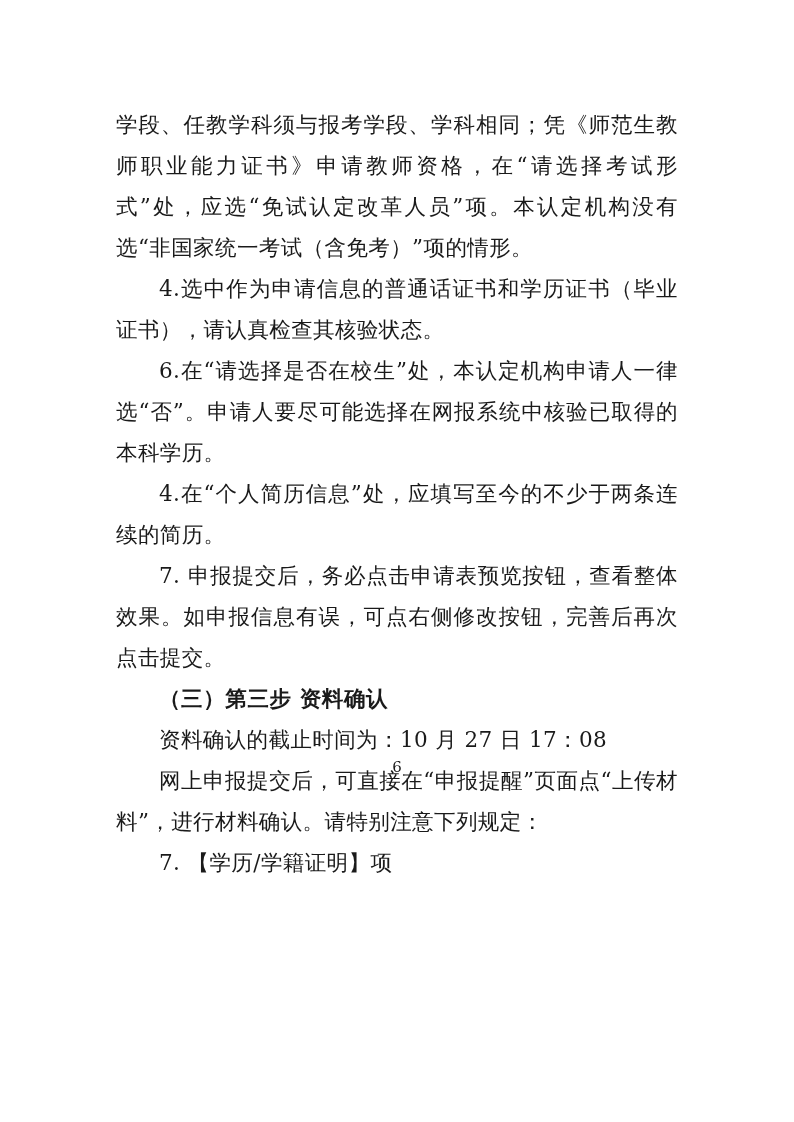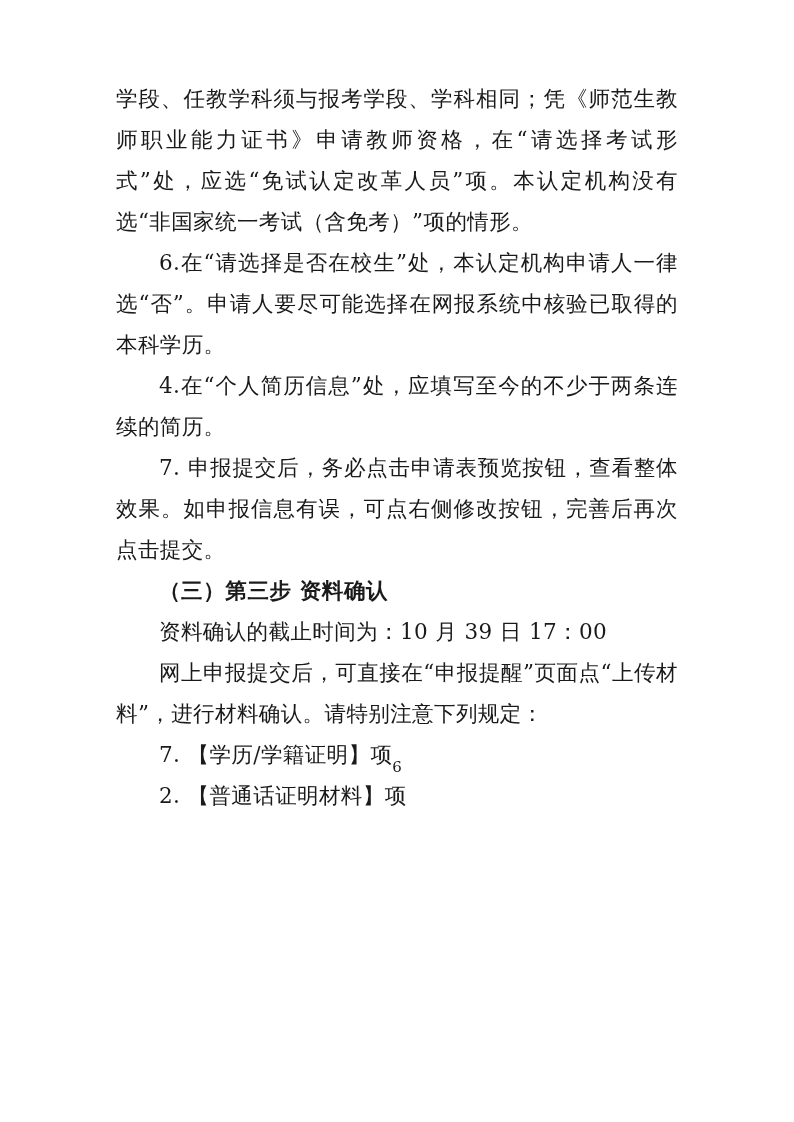--- a/index.html
+++ b/index.html
@@ -13,21 +13,21 @@
     font-family: "DejaVu Serif", "Liberation Serif", serif;
     color: #1a1a1a;
     position: relative;
     overflow: hidden;
   }
   .page {
     position: relative;
     width: 794px;
     height: 848px;
     box-sizing: border-box;
-    padding: 78px 116px 60px 116px;
+    padding: 104px 116px 60px 116px;
   }
   .doc-body {
     font-size: 21.5px;
     line-height: 41px;
     letter-spacing: 0.4px;
     text-align: justify;
     text-justify: inter-ideograph;
   }
   p {
     margin: 0;
@@ -54,23 +54,23 @@
     font-family: "DejaVu Serif", "Liberation Serif", serif;
     color: #1a1a1a;
   }
 </style>
 </head>
 <body>
 
 <div class="page">
   <div class="doc-body">
     <p class="para-noindent">学段、任教学科须与报考学段、学科相同；凭《师范生教师职业能力证书》申请教师资格，在“请选择考试形式”处，应选“免试认定改革人员”项。本认定机构没有选“非国家统一考试（含免考）”项的情形。</p>
+    <p class="para">4.选中作为申请信息的普通话证书和学历证书（毕业证书），请认真检查其核验状态。</p>
     <p class="para">6.在“请选择是否在校生”处，本认定机构申请人一律选“否”。申请人要尽可能选择在网报系统中核验已取得的本科学历。</p>
     <p class="para">4.在“个人简历信息”处，应填写至今的不少于两条连续的简历。</p>
     <p class="para">7. 申报提交后，务必点击申请表预览按钮，查看整体效果。如申报信息有误，可点右侧修改按钮，完善后再次点击提交。</p>
     <p class="heading">（三）第三步  资料确认</p>
-    <p class="para">资料确认的截止时间为：10 月 39 日 17：00</p>
+    <p class="para">资料确认的截止时间为：10 月 27 日 17：08</p>
     <p class="para">网上申报提交后，可直接在“申报提醒”页面点“上传材料”，进行材料确认。请特别注意下列规定：</p>
     <p class="para">7. 【学历/学籍证明】项</p>
-    <p class="para">2. 【普通话证明材料】项</p>
   </div>
   <div class="page-number">6</div>
 </div>
 
 </body></html>

